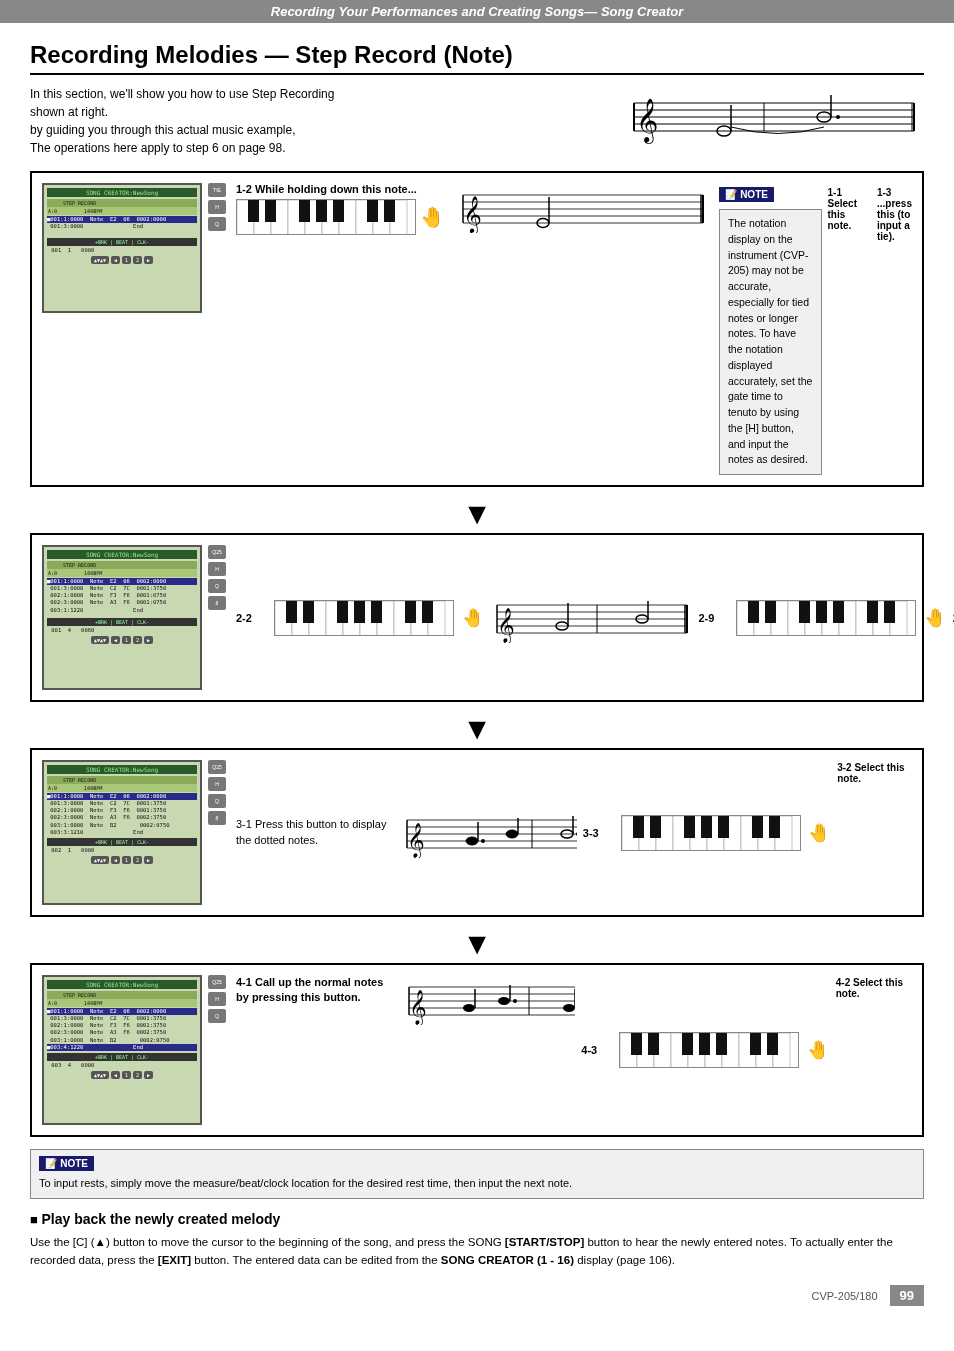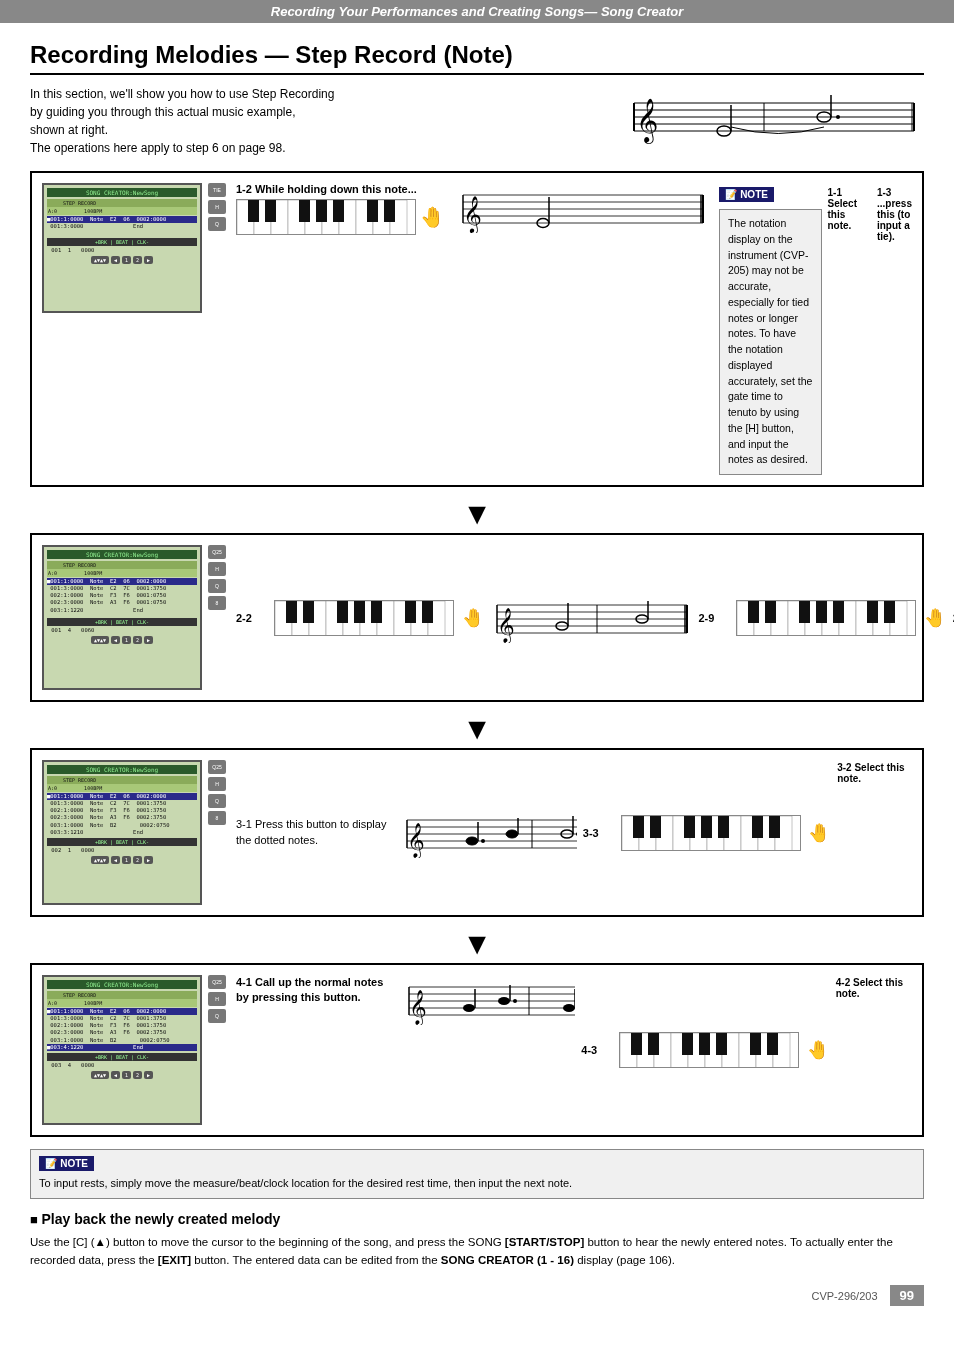--- a/index.html
+++ b/index.html
@@ -171,22 +171,22 @@
   <span>Recording Your Performances and Creating Songs— Song Creator</span>
 </div>
 
 <div class="page-content">
 
   <div class="main-title">Recording Melodies — Step Record (Note)</div>
 
   <div class="intro-section">
     <div class="intro-text">
       <div>In this section, we'll show you how to use Step Recording</div>
+      <div>shown at right.</div>
       <div>by guiding you through this actual music example,</div>
-      <div>shown at right.</div>
       <div>The operations here apply to step 6 on page 98.</div>
     </div>
 
     <div style="flex-shrink:0;">
       <svg width="300" height="62">
 
         <line x1="10" y1="18" x2="290" y2="18" stroke="#000" stroke-width="1"></line>
         <line x1="10" y1="25" x2="290" y2="25" stroke="#000" stroke-width="1"></line>
         <line x1="10" y1="32" x2="290" y2="32" stroke="#000" stroke-width="1"></line>
         <line x1="10" y1="39" x2="290" y2="39" stroke="#000" stroke-width="1"></line>
@@ -654,17 +654,17 @@
   <div class="play-back-section">
     <div class="play-back-title">
       ■&nbsp;<span style="font-size:14px;font-weight:bold;">Play back the newly created melody</span>
     </div>
     <div class="play-back-text">
       Use the [C] (▲) button to move the cursor to the beginning of the song, and press the SONG <strong>[START/STOP]</strong> button to hear the newly entered notes. To actually enter the recorded data, press the <strong>[EXIT]</strong> button. The entered data can be edited from the <strong>SONG CREATOR (1 - 16)</strong> display (page 106).
     </div>
   </div>
 
   <div style="display:flex;justify-content:flex-end;align-items:center;margin-top:16px;gap:12px;">
-    <span style="font-size:11px;color:#555;">CVP-296/203</span>
+    <span style="font-size:11px;color:#555;">CVP-205/180</span>
     <span style="background:#888;color:#fff;font-weight:bold;font-size:13px;padding:3px 10px;">99</span>
   </div>
 
 </div>
 
 </body></html>

